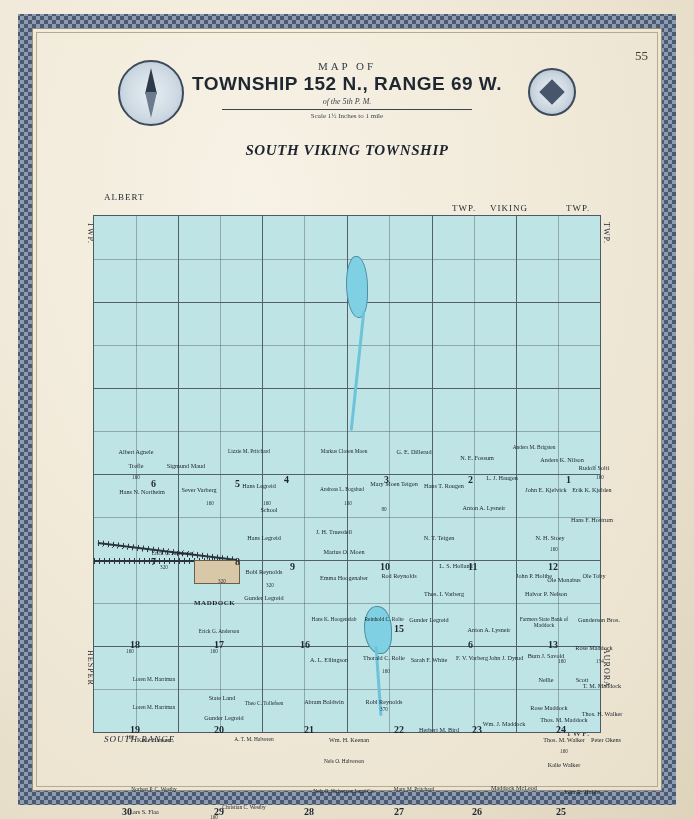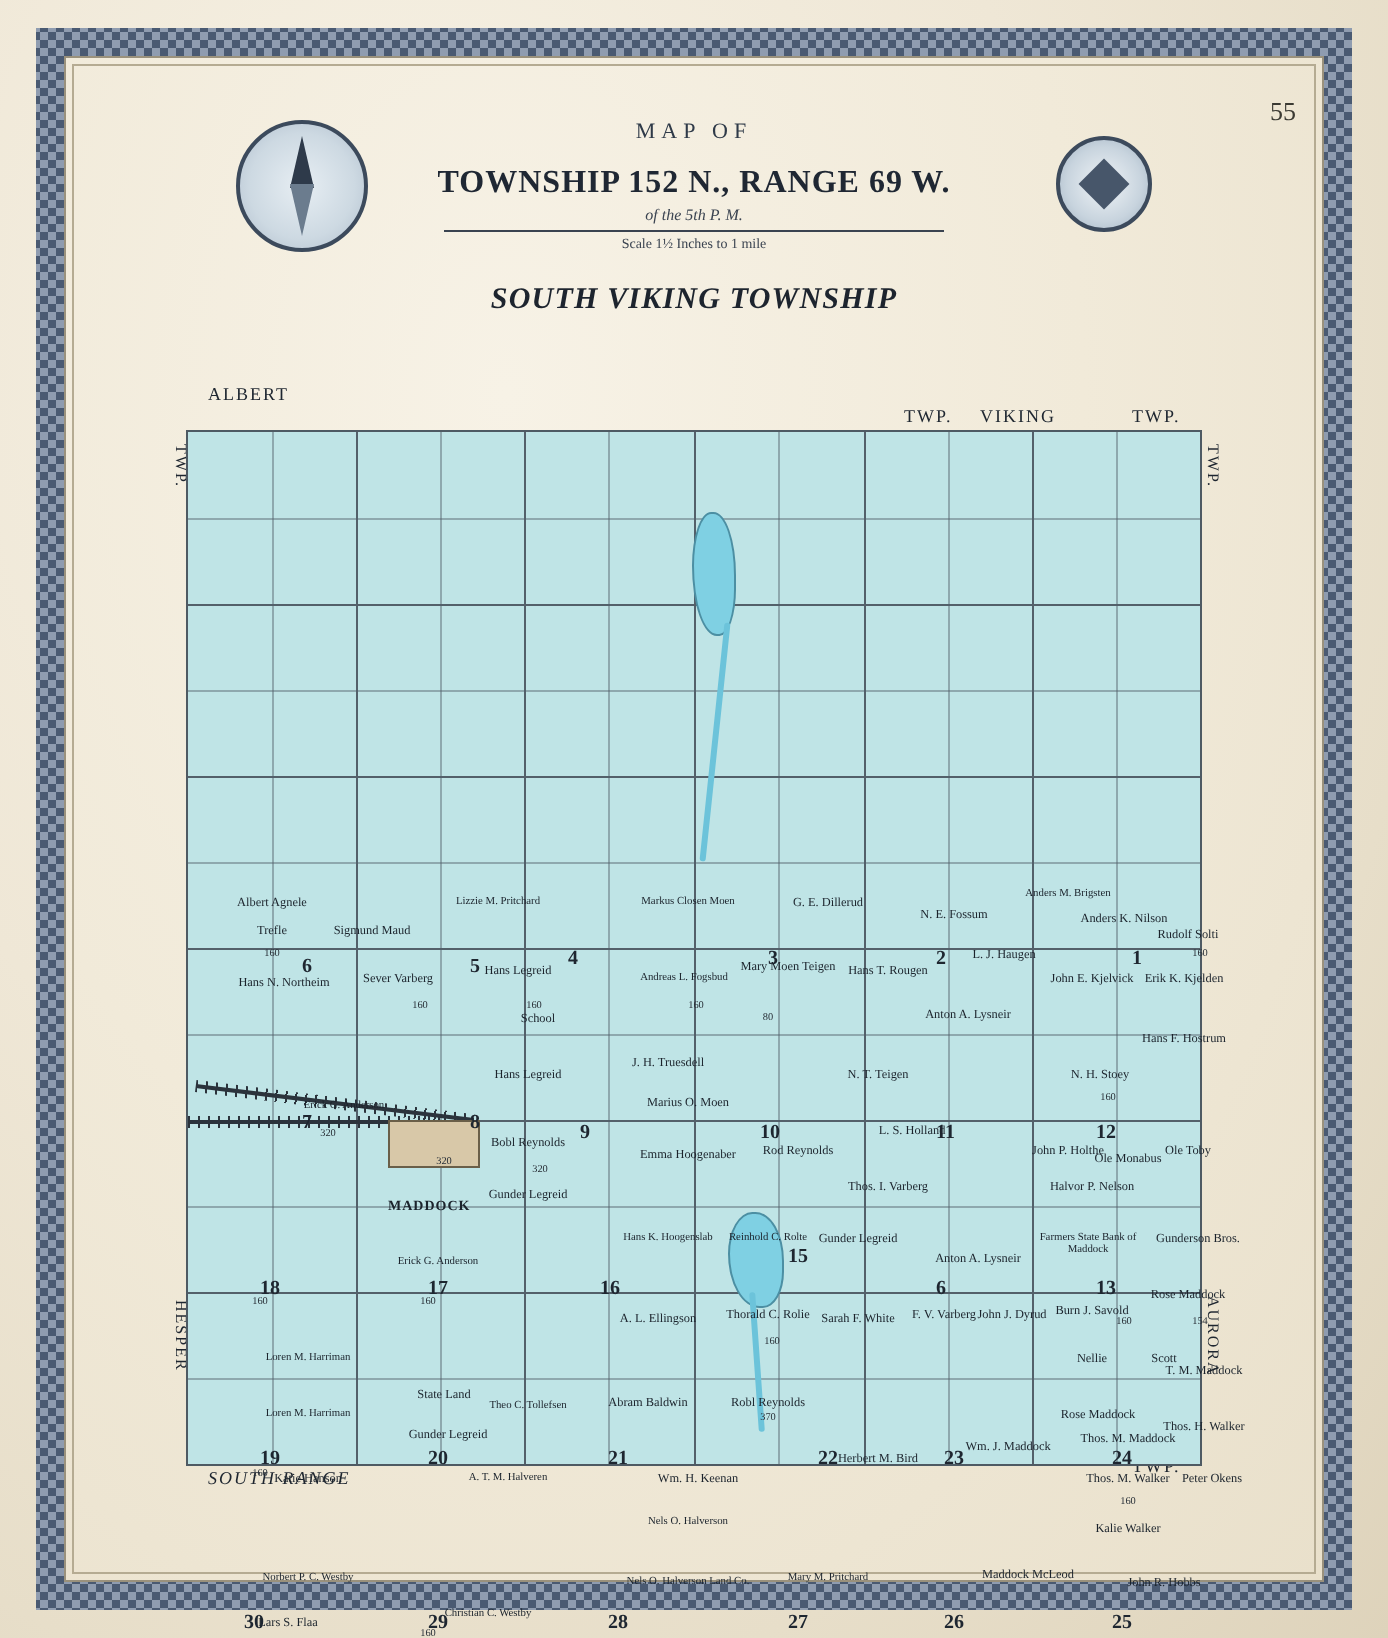--- a/index.html
+++ b/index.html
@@ -66,22 +66,22 @@
   .seal:after{
     content:"";position:absolute;left:50%;top:50%;width:18px;height:18px;
     transform:translate(-50%,-50%) rotate(45deg);
     background:#47566a;
   }
   .map-of{
     font-size:11px;letter-spacing:3px;color:#2f3a48;
     font-family:"Liberation Serif", serif;
   }
   .twp-range{
-    font-size:16px;font-weight:bold;color:#1f2733;letter-spacing:0.5px;
-    margin-top:11px;font-family:Liberation Serif, serif;
+    font-size:19px;font-weight:bold;color:#1f2733;letter-spacing:0.5px;
+    margin-top:1px;font-family:Liberation Sans, sans-serif;
   }
   .subline{font-size:8px;color:#3a4350;margin-top:2px;font-style:italic;}
   .scaleline{font-size:7px;color:#3a4350;margin-top:2px;}
   .rule{width:250px;height:1px;background:#3a4350;margin:3px auto 0;}
   .township-name{
     margin-top:12px;font-size:15px;font-style:italic;font-weight:bold;
     color:#1d242e;letter-spacing:0.6px;font-family:"Liberation Serif", serif;
   }
   
   .map-area{
@@ -232,21 +232,21 @@
       <div class="sec-num" style="left: 454px; top: 345px;">12</div>
       <div class="sec-num" style="left: 454px; top: 423px;">13</div>
       <div class="sec-num" style="left: 374px; top: 423px;">6</div>
       <div class="sec-num" style="left: 300px; top: 407px;">15</div>
       <div class="sec-num" style="left: 206px; top: 423px;">16</div>
       <div class="sec-num" style="left: 120px; top: 423px;">17</div>
       <div class="sec-num" style="left: 36px; top: 423px;">18</div>
       <div class="sec-num" style="left: 36px; top: 508px;">19</div>
       <div class="sec-num" style="left: 120px; top: 508px;">20</div>
       <div class="sec-num" style="left: 210px; top: 508px;">21</div>
-      <div class="sec-num" style="left: 315px; top: 508px;">22</div>
+      <div class="sec-num" style="left: 300px; top: 508px;">22</div>
       <div class="sec-num" style="left: 378px; top: 508px;">23</div>
       <div class="sec-num" style="left: 462px; top: 508px;">24</div>
       <div class="sec-num" style="left: 462px; top: 590px;">25</div>
       <div class="sec-num" style="left: 378px; top: 590px;">26</div>
       <div class="sec-num" style="left: 300px; top: 590px;">27</div>
       <div class="sec-num" style="left: 210px; top: 590px;">28</div>
       <div class="sec-num" style="left: 120px; top: 590px;">29</div>
       <div class="sec-num" style="left: 28px; top: 590px;">30</div>
       <div class="owner" style="left: 42px; top: 232px;">Albert Agnele</div>
       <div class="owner" style="left: 42px; top: 246px;">Trefle</div>

